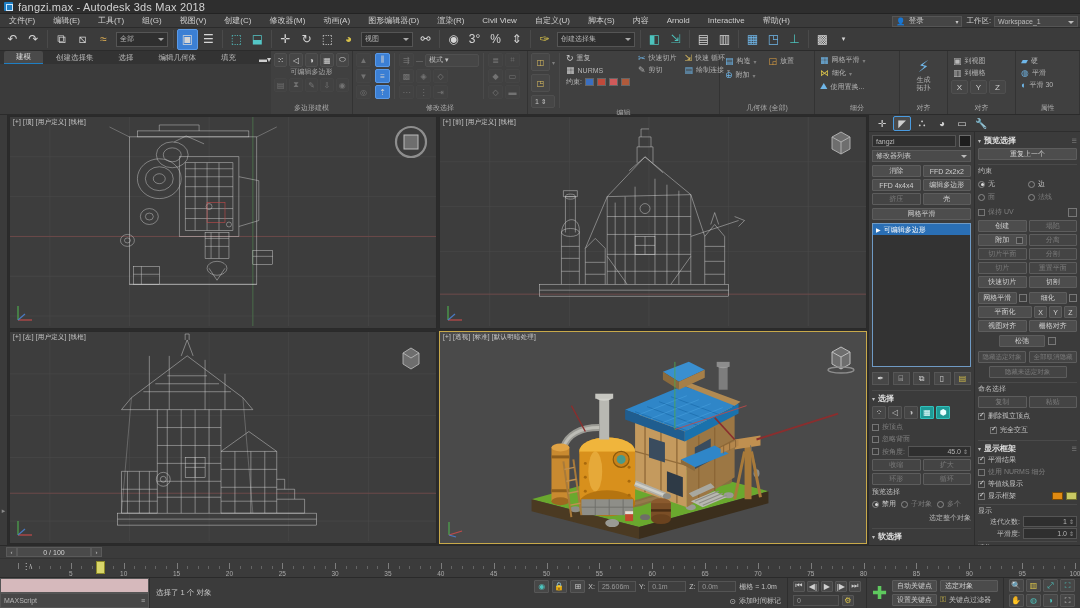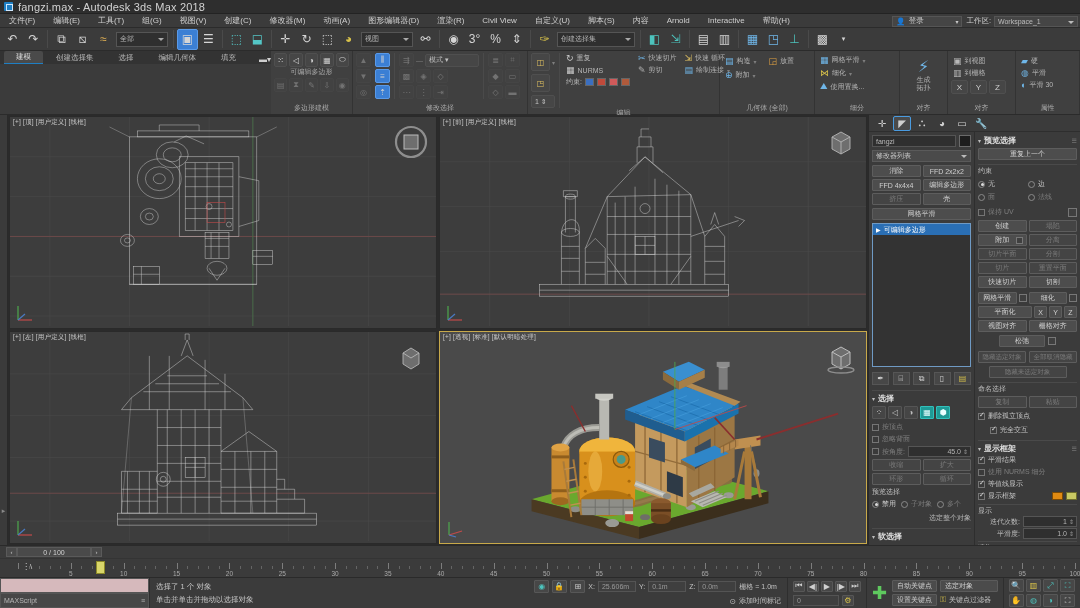--- a/index.html
+++ b/index.html
@@ -1279,21 +1279,20 @@
   <div class="statusbar">
     <div class="msbox">
       <div class="msline"></div>
       <div class="msline2">
         <span>MAXScript</span>
         <span style="margin-left:auto;font-size:7px;">≡</span>
       </div>
     </div>
     <div class="prompt">
       <div>选择了 1 个 对象</div>
-      <div>单击并单击并拖动以选择对象</div>
     </div>
 
     <div style="display:flex;flex-direction:column;justify-content:center;gap:3px;padding-right:6px;">
       <div class="coords">
         <span class="sb-btn" style="color:#4dc3bd;">◉</span>
         <span class="sb-btn">🔒</span>
         <span class="sb-btn">⊞</span>
         <span class="sb-lbl">X:</span>
         <span class="cfield">25.606m</span>
         <span class="sb-lbl">Y:</span>

